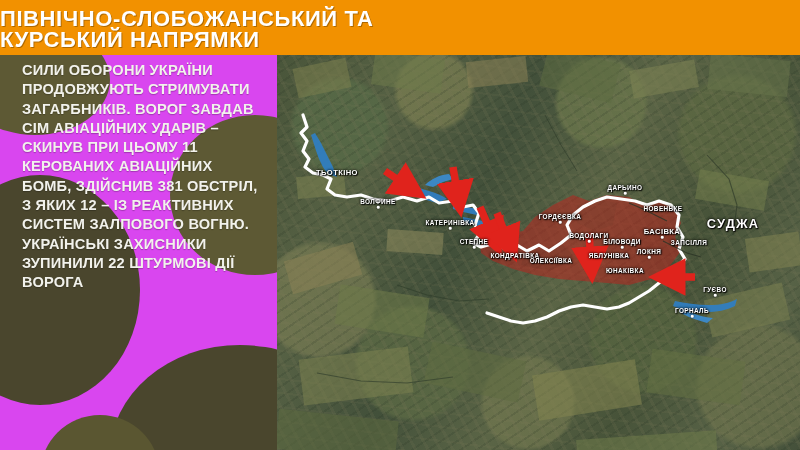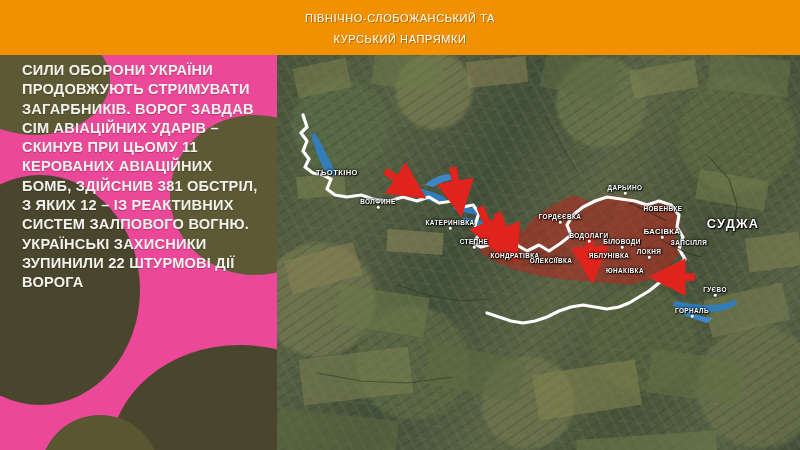--- a/index.html
+++ b/index.html
@@ -11,31 +11,31 @@
     background:#4f4c33;
   }
 
   
   .header{
     position:absolute; left:0; top:0; width:800px; height:55px;
     background:#f29100; z-index:40;
   }
   .header-title{
     position:absolute; left:0; top:8px; width:800px;
-    text-align:center; color:#fff;
-    font-size:11px; font-weight:normal; line-height:21px;
+    color:#fff;
+    font-size:22px; font-weight:bold; line-height:21px;
     letter-spacing:0.6px;
     text-shadow:1px 1px 0 rgba(0,0,0,.28);
     white-space:pre-line;
   }
 
   
   .panel{
     position:absolute; left:0; top:55px; width:277px; height:395px;
-    background:#ec4899; overflow:hidden; z-index:30;
+    background:#d946ef; overflow:hidden; z-index:30;
   }
   .panel .blob{ position:absolute; background:#4a462d; border-radius:50%; }
   .blob.b1{ left:-60px; top:120px; width:200px; height:230px; }
   .blob.b2{ left:110px; top:290px; width:260px; height:220px; }
   .blob.b3{ left:-40px; top:-30px; width:150px; height:110px; background:#5d5934;}
   .blob.b4{ left:170px; top:60px; width:170px; height:160px; background:#5d5934;}
   .blob.b5{ left:40px; top:360px; width:120px; height:120px; background:#5a5631;}
 
   .panel-text{
     position:absolute; left:22px; top:6px; width:240px;

